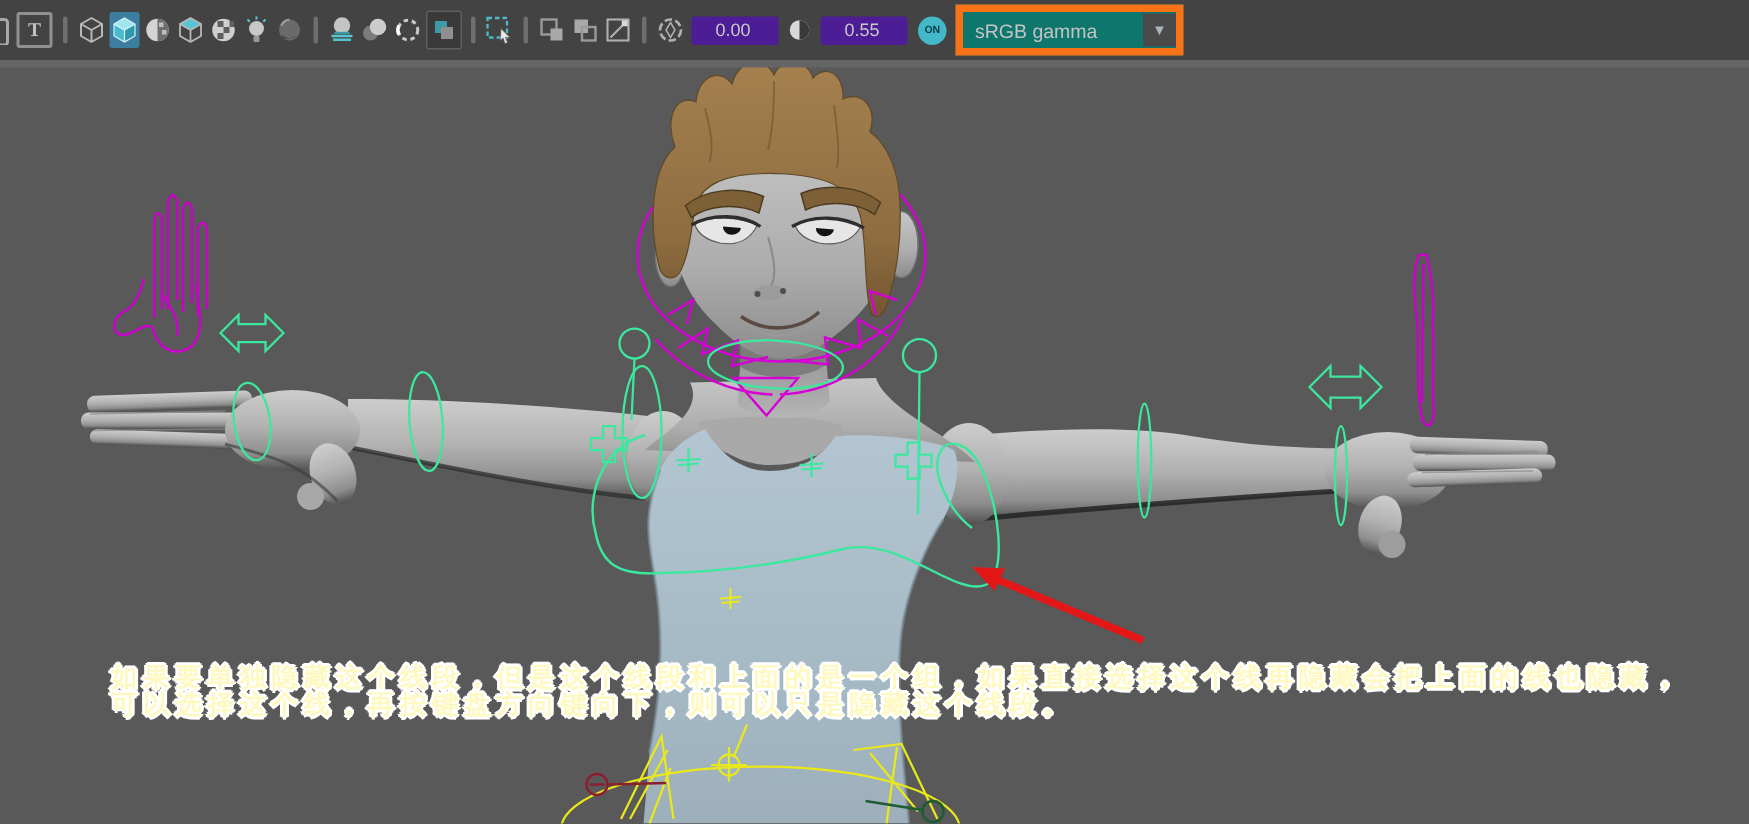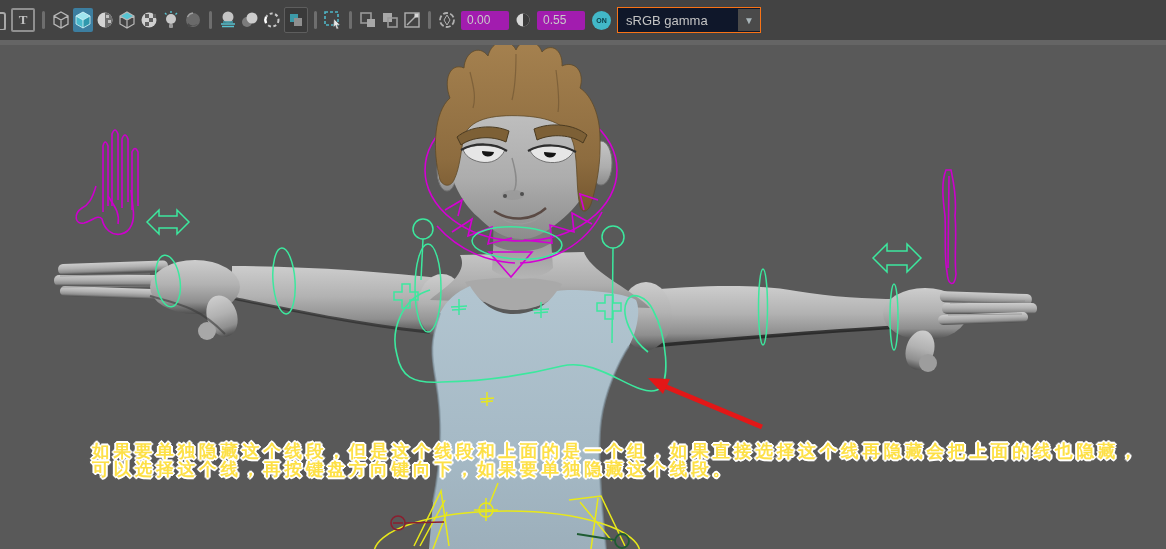--- a/index.html
+++ b/index.html
@@ -12,32 +12,32 @@
   .ico{width:20px;height:24px;display:flex;align-items:center;justify-content:center;margin:0 1px;flex:0 0 auto;}
   .ico svg{display:block;}
   .ico.active{background:#3c7ea0;border-radius:2px;}
   .ico.pressed{background:#3a3a3a;border:1px solid #5e5e5e;border-radius:2px;width:22px;height:24px;}
   .sep{width:3px;height:18px;background:#6e6e6e;border-radius:2px;margin:0 5px;flex:0 0 auto;}
   .sliver{width:7px;height:20px;overflow:hidden;position:relative;flex:0 0 auto;margin-right:2px;}
   .sliver div{position:absolute;right:1px;top:2px;width:12px;height:15px;border:2px solid #a8a8a8;border-radius:3px;}
   .ttool{width:20px;height:20px;border:2px solid #909090;border-radius:2px;color:#c0c0c0;
          font-family:"Liberation Serif",serif;font-weight:bold;font-size:13px;display:flex;
          align-items:center;justify-content:center;margin:0 2px;flex:0 0 auto;}
-  .numfield{width:42px;height:19px;background:#a21caf;border-radius:2px;color:#c9c9c9;font-size:12px;
-            display:flex;align-items:center;padding-left:6px;margin:0 3px;flex:0 0 auto;}
+  .numfield{width:42px;height:19px;background:#4c1d95;border-radius:2px;color:#c9c9c9;font-size:12px;
+            display:flex;align-items:center;padding-left:16px;margin:0 3px;flex:0 0 auto;}
   .onbtn{width:19px;height:19px;border-radius:50%;background:#42b8c8;color:#0a3d46;font-size:7px;
          font-weight:bold;display:flex;align-items:center;justify-content:center;margin:0 4px;flex:0 0 auto;}
-  .dropdown{width:142px;height:24px;background:#0f172a;border:1px solid #f97316;display:flex;
+  .dropdown{width:142px;height:24px;background:#0f766e;border:5px solid #f97316;display:flex;
             align-items:center;margin-left:2px;flex:0 0 auto;}
   .dropdown .lbl{flex:1;color:#c4c4c4;font-size:13px;padding-left:8px;white-space:nowrap;overflow:hidden;}
   .dropdown .arr{width:22px;height:22px;background:#4a4a4a;color:#a8b4b8;font-size:10px;display:flex;
                  align-items:center;justify-content:center;}
   
   .scene{position:absolute;top:0;left:0;z-index:1;}
-  .annot{position:absolute;left:92px;color:#fde047;font-weight:bold;font-size:17.5px;letter-spacing:3.9px;
+  .annot{position:absolute;left:74px;color:#fef9c3;font-weight:bold;font-size:17.5px;letter-spacing:3.9px;
          font-family:Liberation Mono, monospace;white-space:nowrap;z-index:20;
          text-shadow:-2px 0 0 #fff,2px 0 0 #fff,0 -2px 0 #fff,0 2px 0 #fff,
                      -1px -1px 0 #fff,1px -1px 0 #fff,-1px 1px 0 #fff,1px 1px 0 #fff;}
   #annot1{top:439px;}
   #annot2{top:457px;}
 </style>
 </head>
 <body>
 
 <svg class="scene" width="1166" height="549" viewBox="0 0 1166 549">
@@ -344,13 +344,13 @@
   <div class="numfield">0.55</div>
   <div class="onbtn">ON</div>
   <div class="dropdown">
     <span class="lbl">sRGB gamma</span>
     <span class="arr">▼</span>
   </div>
 </div>
 <div class="tb-strip"></div>
 
 <div class="annot" id="annot1">如果要单独隐藏这个线段，但是这个线段和上面的是一个组，如果直接选择这个线再隐藏会把上面的线也隐藏，</div>
-<div class="annot" id="annot2">可以选择这个线，再按键盘方向键向下，如果要单独隐藏这个线段。</div>
+<div class="annot" id="annot2">可以选择这个线，再按键盘方向键向下，则可以只是隐藏这个线段。</div>
 
 </body></html>

